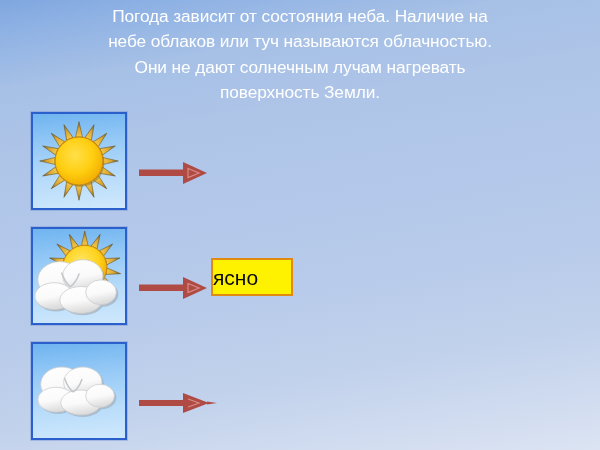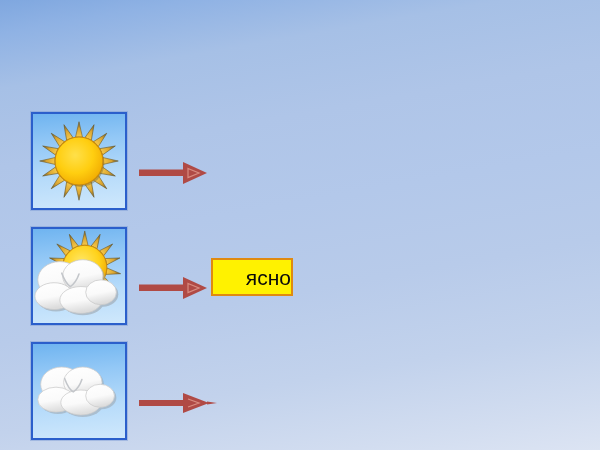--- a/index.html
+++ b/index.html
@@ -82,21 +82,21 @@
   .arrow svg { display: block; width: 100%; height: 100%; }
   #arrow-0 { left: 139px; top: 48px;  width: 68px; }
   #arrow-1 { left: 139px; top: 48px;  width: 68px; }
   #arrow-2 { left: 139px; top: 48px;  width: 78px; }
 
   
   .label-chip {
     position: absolute;
     display: flex;
     align-items: center;
-    justify-content: flex-end;
+    justify-content: flex-start;
     box-sizing: border-box;
     color: #0B0B0B;
     font-size: 21px;
     line-height: 1;
     white-space: nowrap;
   }
 
   #chip-0 {
     left: 211px;
     top: 148px;
@@ -104,20 +104,24 @@
     height: 38px;
     background: #FFF200;
     border: 2px solid #E08A10;
   }
 </style>
 </head>
 <body>
 
 <div id="slide">
 
+  <div id="title">Погода зависит от состояния неба. Наличие на
+небе облаков или туч называются облачностью.
+Они не дают солнечным лучам нагревать
+поверхность Земли.</div>
 
   <div class="row" id="row-0">
 
     <div class="icon-tile">
       <div class="art">
         <svg viewBox="0 0 96 98" xmlns="http://www.w3.org/2000/svg">
           <defs>
             <radialGradient id="sunDisc0" cx="42%" cy="38%" r="68%">
               <stop offset="0%" stop-color="#FFE04A"></stop>
               <stop offset="55%" stop-color="#FFCE10"></stop>

